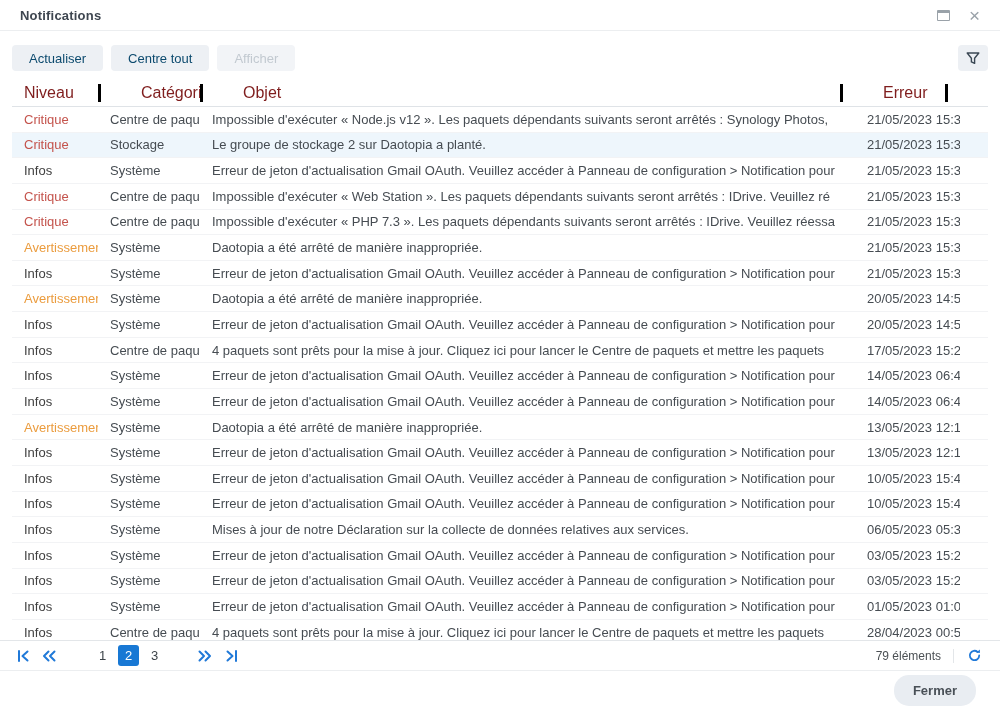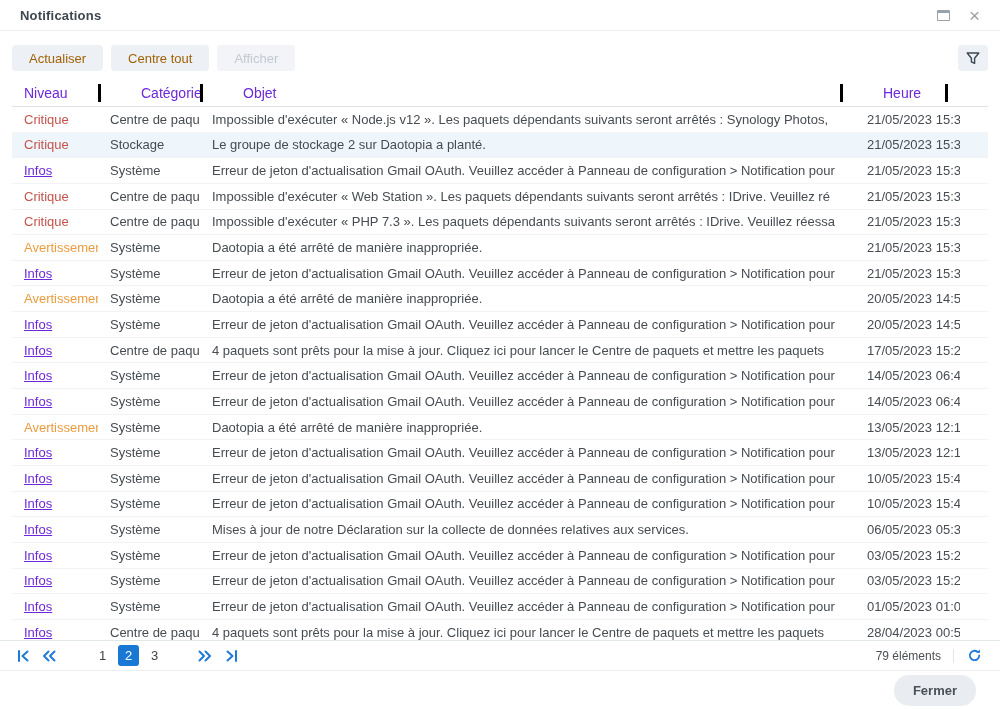--- a/index.html
+++ b/index.html
@@ -10,43 +10,43 @@
   
   .titlebar { height: 31px; flex: 0 0 31px; display: flex; align-items: center; padding: 0 20px; border-bottom: 1px solid #eceef0; }
   .title { font-size: 13px; font-weight: bold; color: #3e4650; letter-spacing: .2px; }
   .titlebar-controls { margin-left: auto; display: flex; align-items: center; gap: 16px; }
   .maximize-glyph { width: 13px; height: 11px; border: 1.5px solid #9aa2a9; border-top-width: 3px; border-radius: 1px; }
   .close-glyph { font-size: 19px; line-height: 13px; color: #9aa2a9; font-weight: 400; cursor: default; }
 
   
   .toolbar { flex: 0 0 49px; display: flex; align-items: center; padding: 14px 12px 9px 12px; }
   .tb-btn { height: 26px; padding: 0 17px; background: #edf0f4; border: none; border-radius: 4px;
-            font-family: inherit; font-size: 13px; color: #a16207; margin-right: 8px; cursor: pointer; }
+            font-family: inherit; font-size: 13px; color: #0c4a6e; margin-right: 8px; cursor: pointer; }
   .tb-btn.disabled { background: #f2f4f7; color: #c2c9d0; }
   .filter-btn { margin-left: auto; width: 30px; height: 26px; background: #edf0f4; border: none; border-radius: 4px;
                 display: flex; align-items: center; justify-content: center; cursor: pointer; }
 
   
   .table { flex: 0 0 560px; padding: 0 12px; display: flex; flex-direction: column; }
   .thead { flex: 0 0 27px; display: flex; align-items: center; border-bottom: 1px solid #dfe3e7; }
-  .hcell { font-size: 14px; color: #6d28d9; padding-left: 12px; height: 18px; line-height: 18px;
+  .hcell { font-size: 16px; color: #7f1d1d; padding-left: 12px; height: 18px; line-height: 18px;
            white-space: nowrap; overflow: hidden; }
   .hcell + .hcell { border-left: 3px solid #000000; padding-left: 40px; }
   .tbody { flex: 1 1 auto; height: 533px; overflow: hidden; }
   .trow { height: 25.65px; display: flex; align-items: center; border-bottom: 1px solid #f2f3f5; }
   .trow.selected { background: #eef6fc; }
   .cell { font-size: 13px; color: #464c52; padding-left: 12px; white-space: nowrap; overflow: hidden; }
   .c-level { width: 86px; flex: 0 0 86px; }
   .c-cat   { width: 102px; flex: 0 0 102px; }
   .c-obj   { flex: 1 1 auto; min-width: 0; }
   .c-time  { width: 105px; flex: 0 0 105px; }
   .c-end   { width: 28px; flex: 0 0 28px; padding: 0; }
   .cell.critical { color: #c4534c; }
   .cell.warning  { color: #eb9c3e; }
-  .cell.info     { color: #6d28d9; text-decoration: underline; }
+  .cell.info     { color: #404040; }
 
   
   .pagination { flex: 0 0 30px; display: flex; align-items: center; padding: 0 14px; border-top: 1px solid #e3e6e9; }
   .pg-icon { width: 18px; height: 18px; display: flex; align-items: center; justify-content: center;
              margin-right: 8px; cursor: pointer; }
   .pg-spacer { width: 26px; }
   .page-numbers { display: flex; align-items: center; }
   .page { min-width: 21px; height: 21px; line-height: 21px; text-align: center; font-size: 13px; color: #3c4349;
           margin-right: 5px; border-radius: 3px; padding: 0 3px; cursor: pointer; }
   .page.active { background: #1878d4; color: #ffffff; }
@@ -85,21 +85,21 @@
         <path d="M1.2 2 L12.8 2 L8.6 7.2 L8.6 12.4 L5.4 10.9 L5.4 7.2 Z" fill="none" stroke="#3b4854" stroke-width="1.4" stroke-linejoin="round"></path>
       </svg>
     </button>
   </div>
 
   <div class="table">
     <div class="thead">
       <div class="hcell c-level">Niveau</div>
       <div class="hcell c-cat">Catégorie</div>
       <div class="hcell c-obj">Objet</div>
-      <div class="hcell c-time">Heure</div>
+      <div class="hcell c-time">Erreur</div>
       <div class="hcell c-end"></div>
     </div>
     <div class="tbody">
         <div class="trow">
       <div class="cell c-level critical">Critique</div>
       <div class="cell c-cat">Centre de paquets</div>
       <div class="cell c-obj">Impossible d'exécuter « Node.js v12 ». Les paquets dépendants suivants seront arrêtés : Synology Photos,</div>
       <div class="cell c-time">21/05/2023 15:3</div>
       <div class="cell c-end"></div>
     </div>

